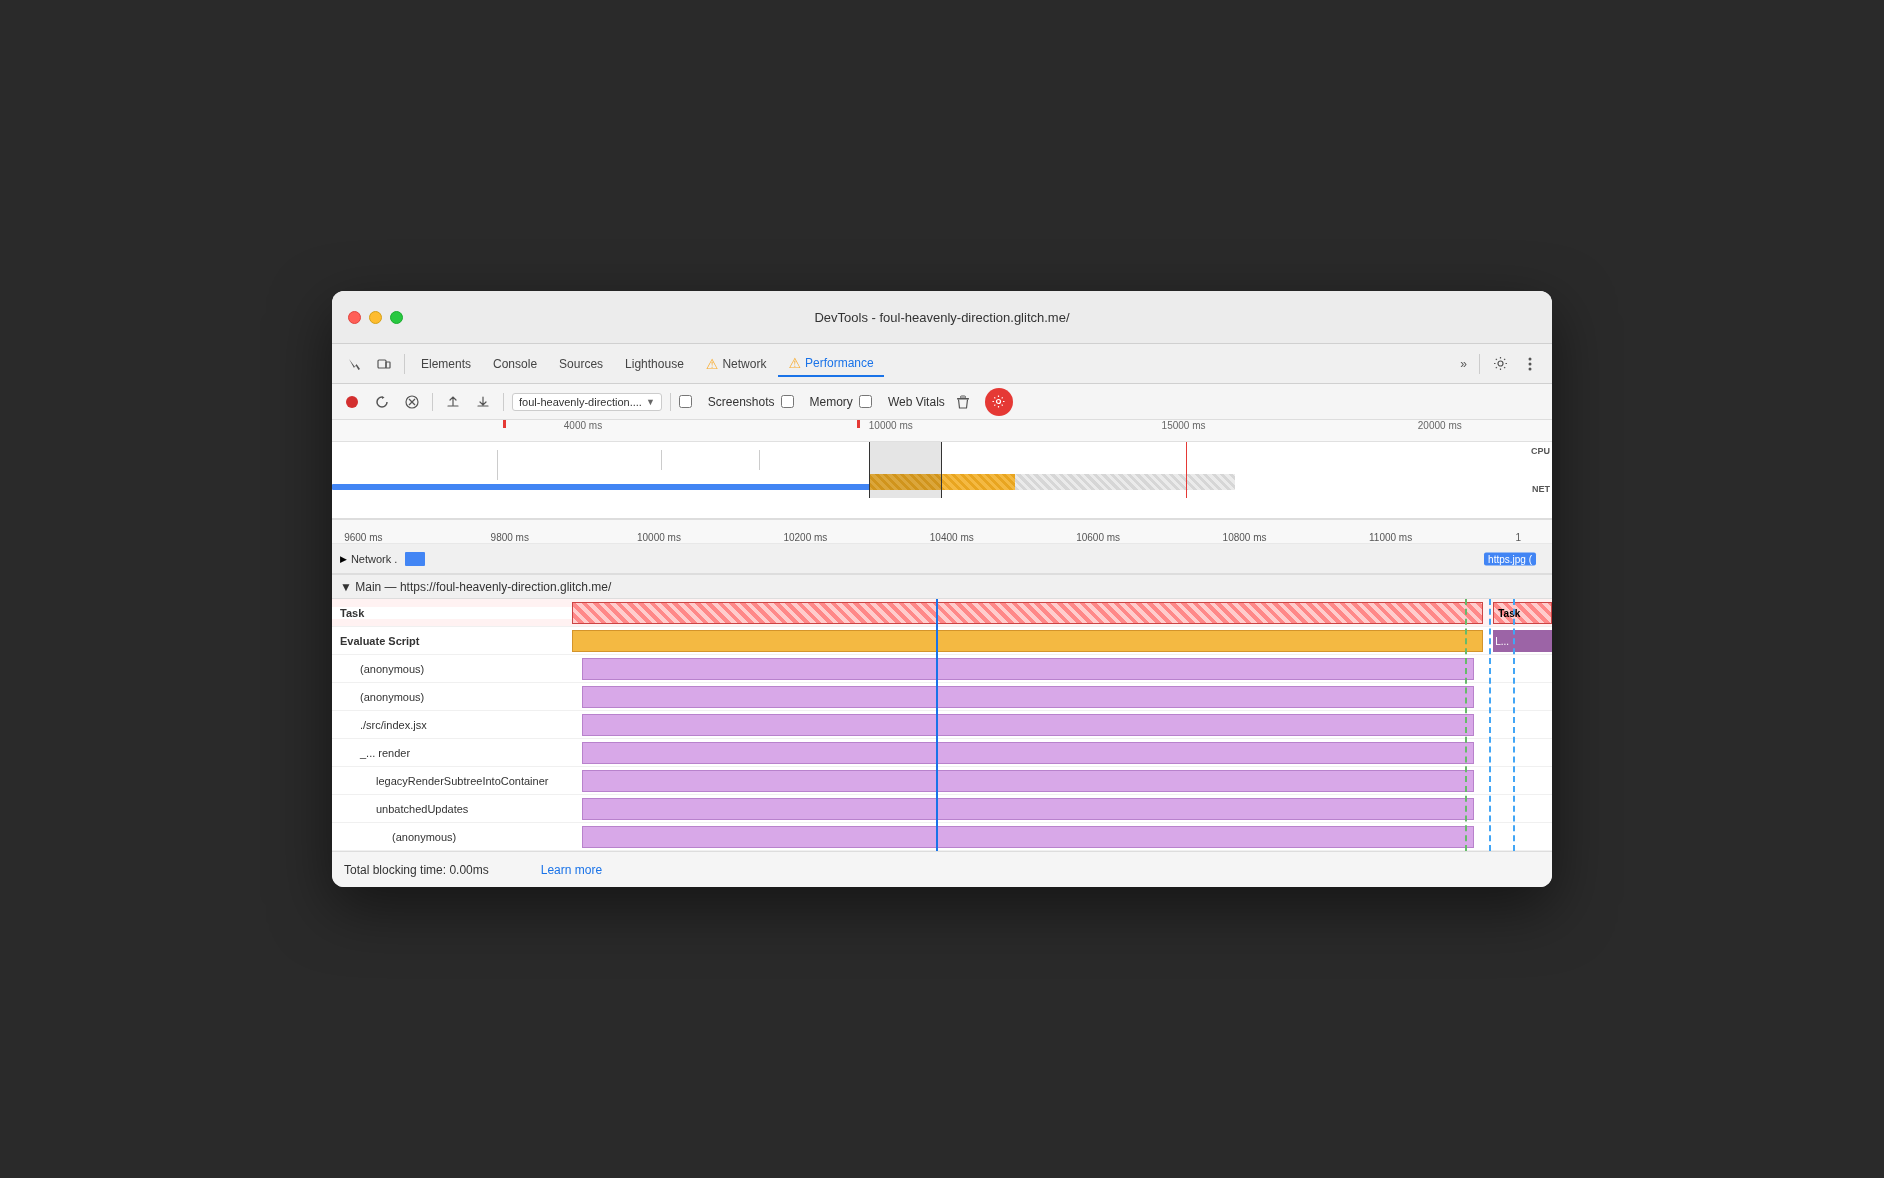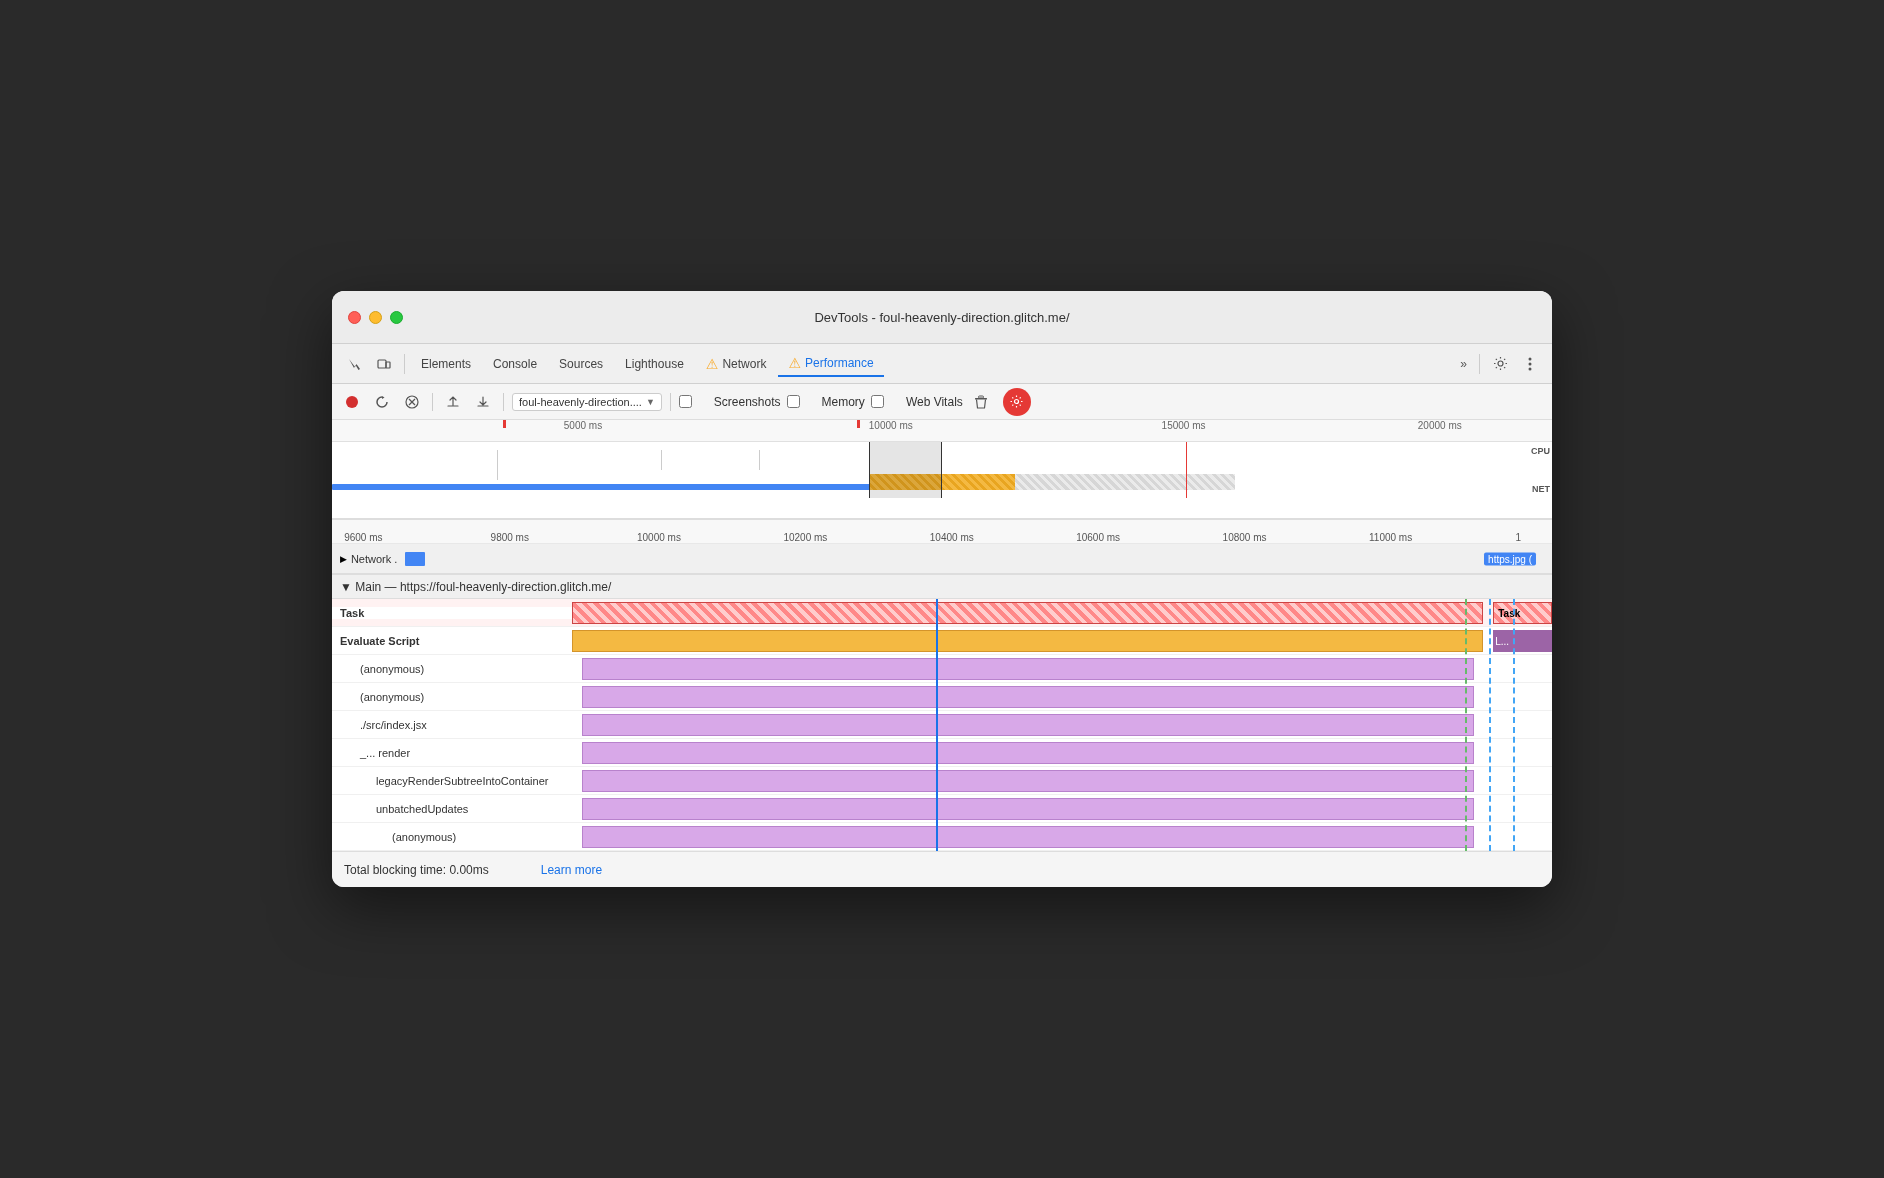--- a/index.html
+++ b/index.html
@@ -140,21 +140,21 @@
       padding: 2px 6px;
       font-size: 11px;
       color: #333;
       cursor: pointer;
       gap: 4px;
       max-width: 160px;
     }
     .checkbox-label {
       display: flex;
       align-items: center;
-      gap: 22px;
+      gap: 16px;
       font-size: 12px;
       color: #333;
       cursor: pointer;
     }
     .checkbox-label input { cursor: pointer; }
     .trash-btn {
       width: 24px;
       height: 24px;
       display: flex;
       align-items: center;
@@ -409,21 +409,21 @@
           <circle cx="6.5" cy="6.5" r="2" stroke="white" stroke-width="1.2" fill="none"></circle>
           <path d="M6.5 0.5v1.5M6.5 11v1.5M0.5 6.5H2M11 6.5h1.5M2.3 2.3l1 1M9.7 9.7l1 1M2.3 10.7l1-1M9.7 3.3l1-1" stroke="white" stroke-width="1.2"></path>
         </svg>
     </div>
   </div>
 
   <div class="timeline-overview" style="position:relative;background:#fff;border-bottom:2px solid #ddd;">
 
     <div style="height:22px;background:#f8f8f8;border-bottom:1px solid #e0e0e0;display:flex;align-items:center;padding-left:0;position:relative;">
       <div style="display:flex;width:100%;position:relative;height:100%;">
-        <span style="position:absolute;left:19%;font-size:10px;color:#666;">5000 ms</span>
+        <span style="position:absolute;left:19%;font-size:10px;color:#666;">4000 ms</span>
         <span style="position:absolute;left:44%;font-size:10px;color:#666;">10000 ms</span>
         <span style="position:absolute;left:68%;font-size:10px;color:#666;">15000 ms</span>
         <span style="position:absolute;left:89%;font-size:10px;color:#666;">20000 ms</span>
 
         <div style="position:absolute;left:14%;top:0;width:3px;height:8px;background:#e53935;"></div>
         <div style="position:absolute;left:43%;top:0;width:3px;height:8px;background:#e53935;"></div>
       </div>
     </div>
 
     <div style="height:56px;position:relative;background:#fff;">

